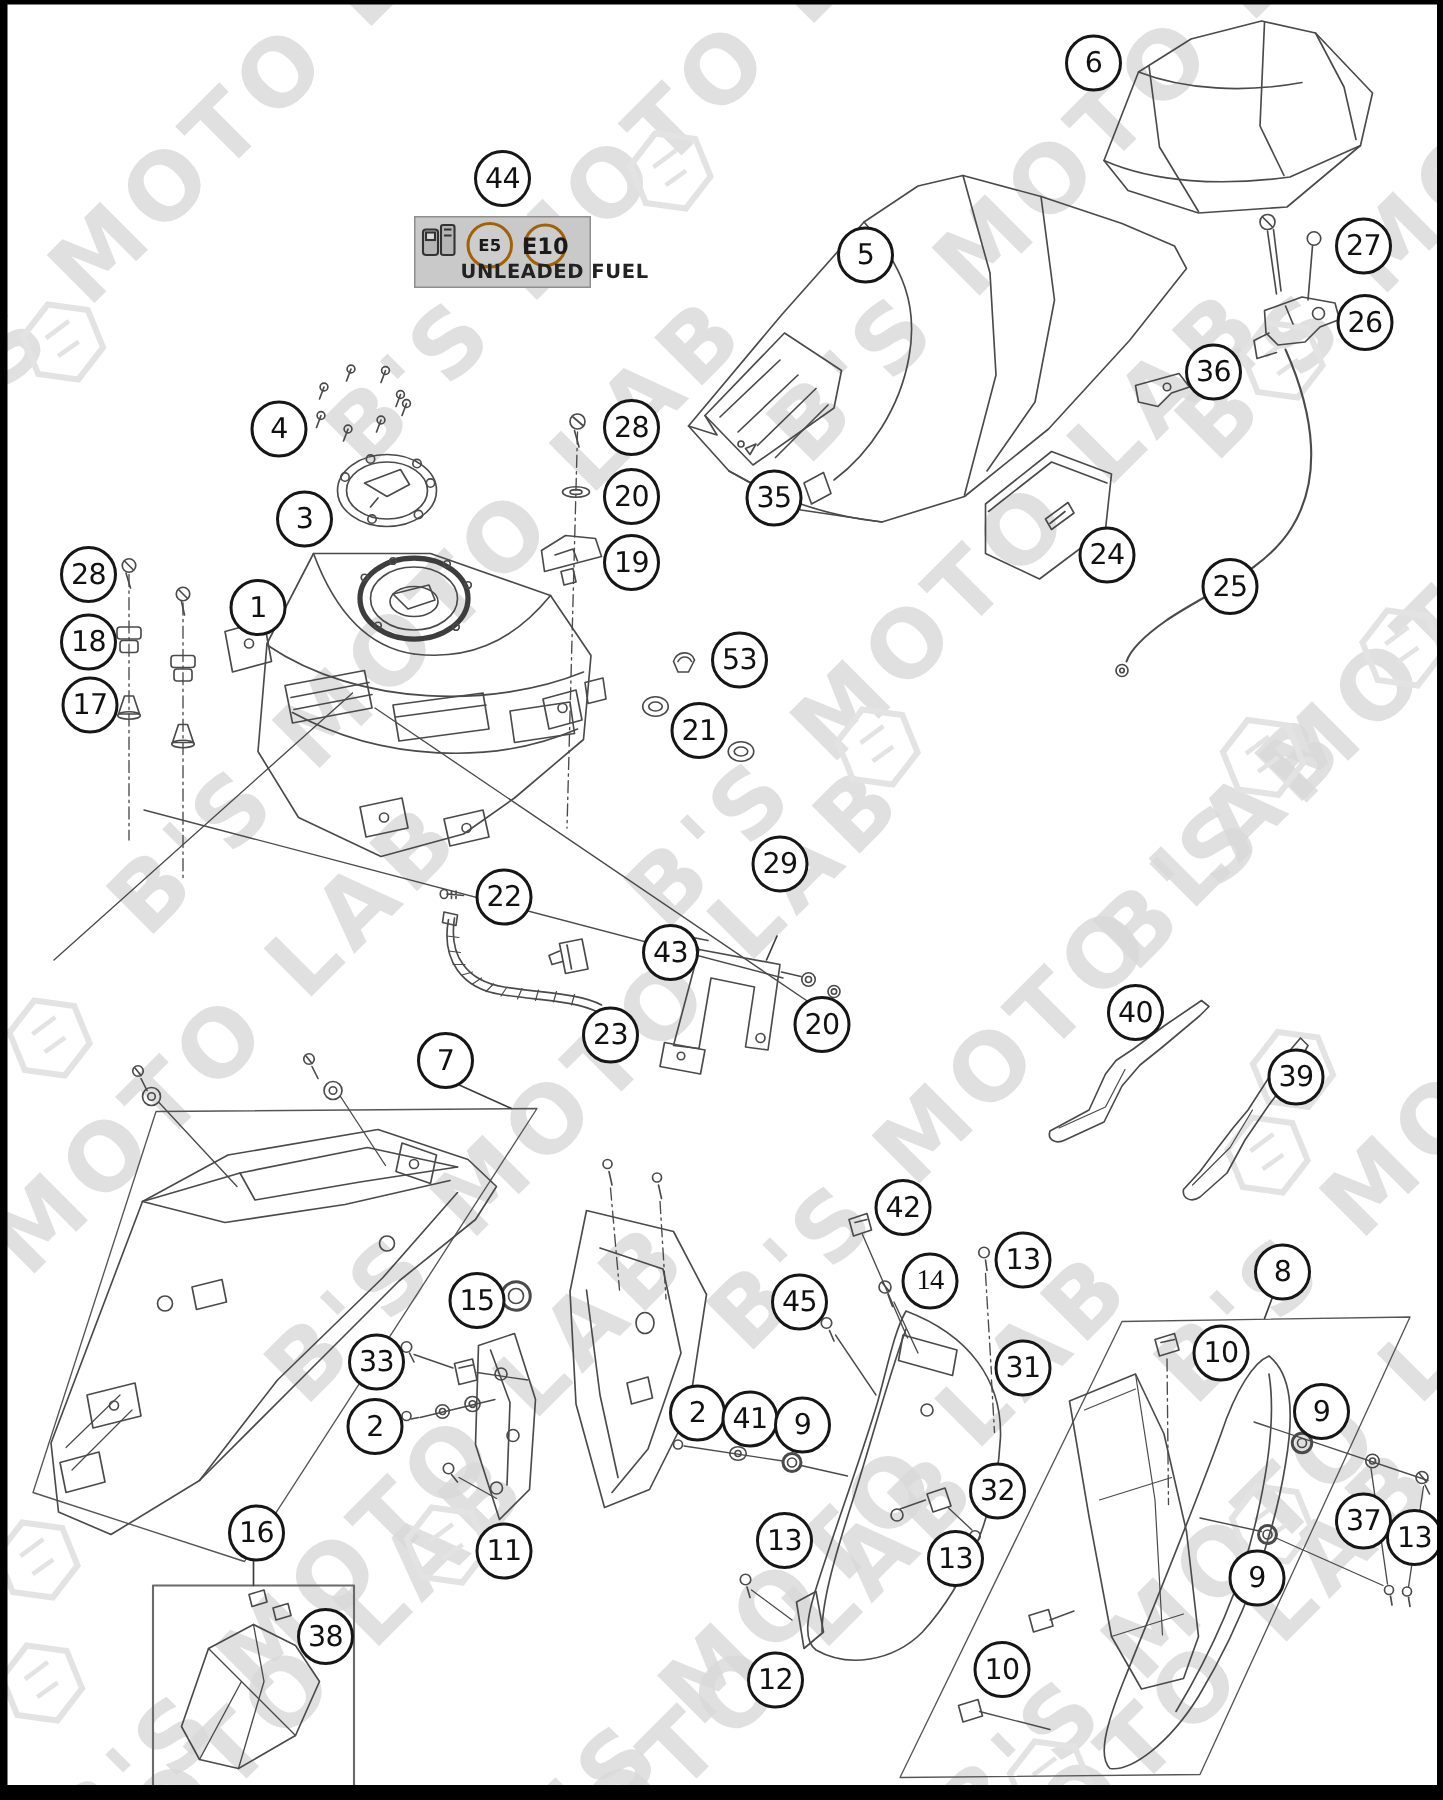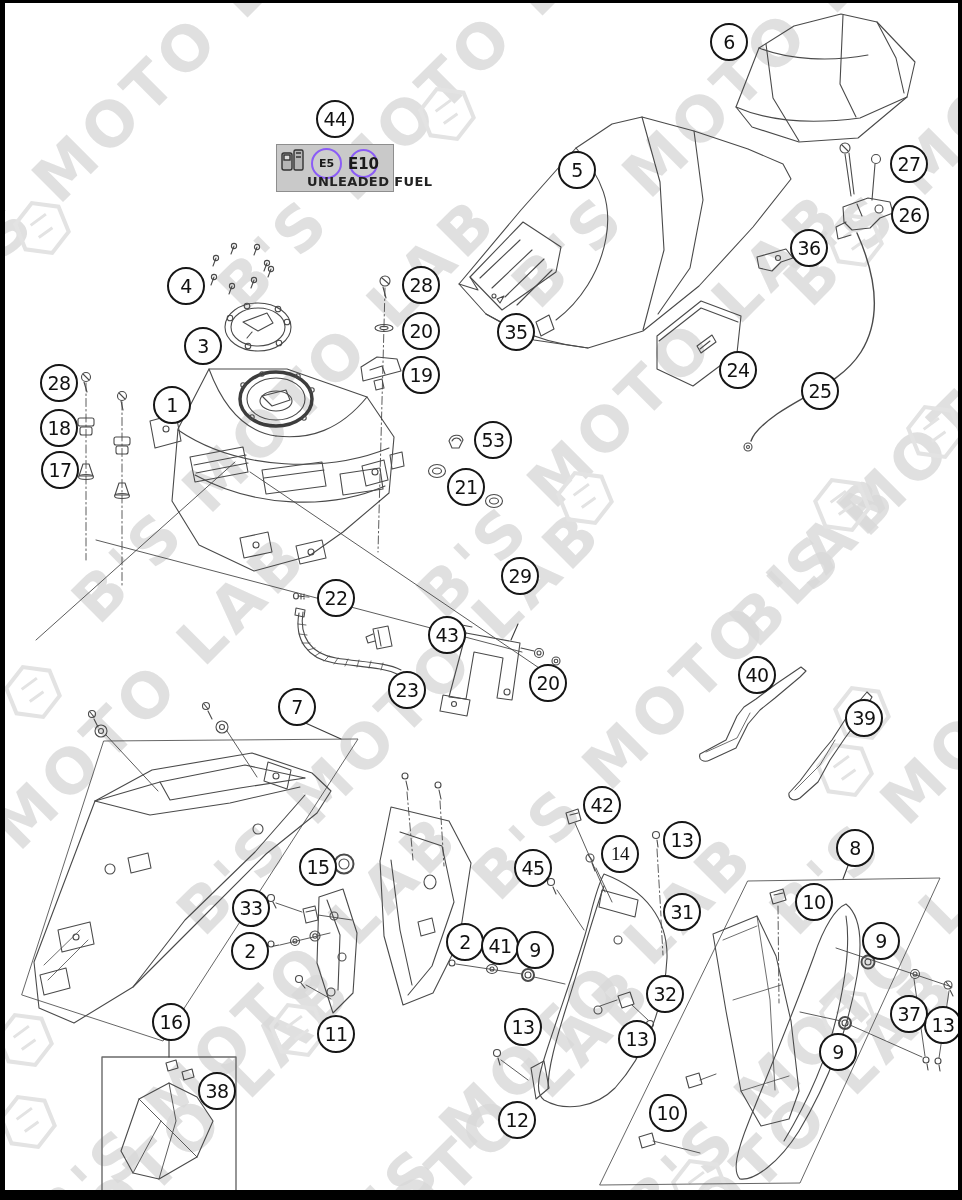--- a/index.html
+++ b/index.html
@@ -19,21 +19,21 @@
     position:absolute;width:34px;height:34px;margin-left:-17px;margin-top:-17px;
     border:2.4px solid #161616;border-radius:50%;background:#fff;
     display:flex;align-items:center;justify-content:center;
     font-size:19px;color:#111;z-index:20;letter-spacing:-0.5px;
   }
   #fuel-label{
     position:absolute;left:276px;top:144px;width:118px;height:48px;
     background:#c9c9c9;border:1px solid #8e8e8e;z-index:10;box-sizing:border-box;
   }
   .fl-circle{
-    position:absolute;border:2px solid #8b5cf6;border-radius:50%;
+    position:absolute;border:2px solid #a16207;border-radius:50%;
     display:flex;align-items:center;justify-content:center;
     font-weight:bold;color:#1a1a1a;background:#cdcdcd;box-sizing:border-box;
   }
   #fl-e5{left:34px;top:3px;width:31px;height:31px;font-size:11px;}
   #fl-e10{left:72px;top:4px;width:29px;height:29px;font-size:15px;}
   #fl-caption{
     position:absolute;left:30px;bottom:2px;width:86px;text-align:center;
     font-size:13px;font-weight:bold;color:#222;letter-spacing:0.4px;white-space:nowrap;
   }
   #fl-pump{position:absolute;left:3px;bottom:3px;}

